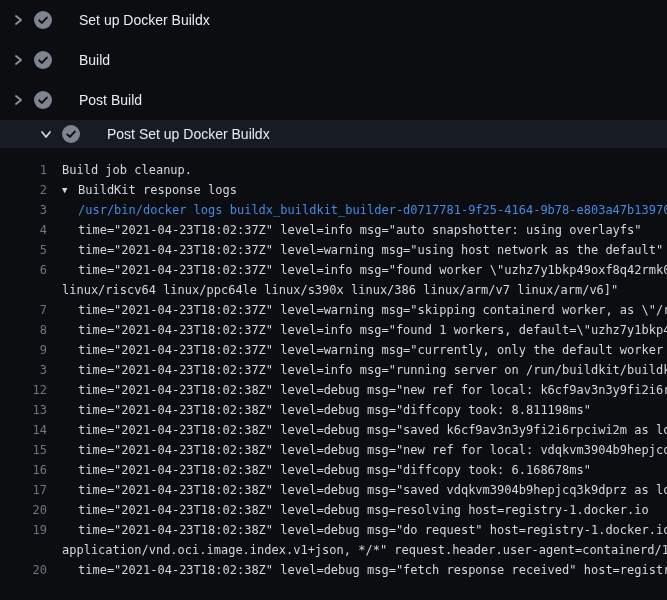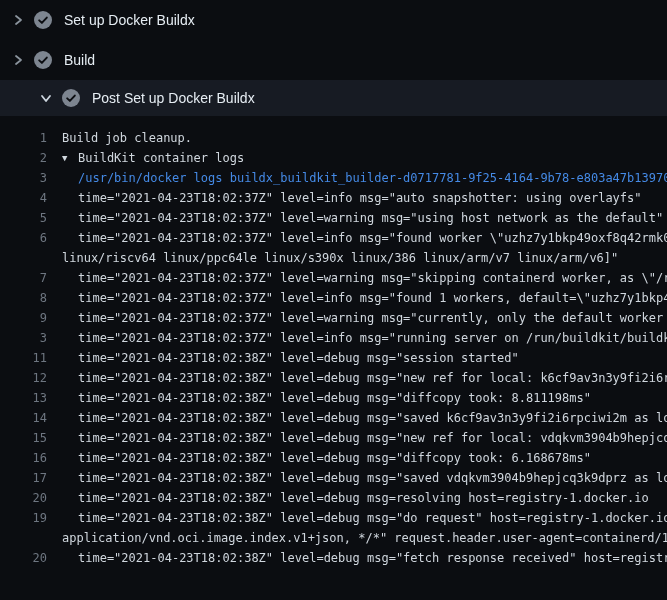--- a/index.html
+++ b/index.html
@@ -18,29 +18,29 @@
     width:667px;height:600px;overflow:hidden;
     background:var(--page-bg);
     font-family:"Liberation Sans","DejaVu Sans",sans-serif;
   }
   
   .steps{width:100%;}
   .step{
     display:flex;align-items:center;height:40px;
     padding-left:12px;box-sizing:border-box;cursor:pointer;
   }
-  .step.expanded{height:36px;background:var(--header-bg);padding-left:40px;}
+  .step.expanded{height:28px;background:var(--header-bg);padding-left:40px;}
   .chev{width:12px;height:12px;flex:none;display:flex;align-items:center;justify-content:center;color:var(--chevron);}
   .step.expanded .chev{color:var(--chevron-expanded);}
   .chev svg{display:block;}
   .chev .chev-down{display:none;}
   .step.expanded .chev .chev-down{display:block;}
   .check{width:18px;height:18px;flex:none;margin-left:10px;}
   .check svg{display:block;}
-  .step-label{margin-left:12px;font-size:14px;color:var(--title);}
+  .step-label{margin-left:27px;font-size:14px;color:var(--title);}
   
   .log{padding-top:12px;}
   .row{
     display:flex;height:20px;line-height:20px;
     font-family:"DejaVu Sans Mono","Liberation Mono",monospace;
     font-size:12px;white-space:pre;
   }
   .ln{width:47px;flex:none;text-align:right;color:var(--line-number);cursor:pointer;}
   .content{flex:1;overflow:hidden;padding-left:15px;color:var(--log-text);}
   .kind-log .content,.kind-command .content{padding-left:31px;}
@@ -75,20 +75,35 @@
 
     </span>
     <span class="check">
       <svg width="18" height="18" viewBox="0 0 16 16">
         <circle cx="8" cy="8" r="8" fill="#7d8590"></circle>
         <path d="M4.6 8.3 L7 10.6 L11.4 5.8" fill="none" stroke="#0b0d11" stroke-width="1.7" stroke-linecap="round" stroke-linejoin="round"></path>
       </svg>
     </span>
     <span class="step-label">Build</span>
   </div>
+    <div class="step">
+    <span class="chev">
+      <svg class="chev-right" width="12" height="12" viewBox="0 0 12 12">
+        <path d="M4 2 L9 6 L4 10" fill="none" stroke="currentColor" stroke-width="1.8" stroke-linecap="round" stroke-linejoin="round"></path>
+      </svg>
+
+    </span>
+    <span class="check">
+      <svg width="18" height="18" viewBox="0 0 16 16">
+        <circle cx="8" cy="8" r="8" fill="#7d8590"></circle>
+        <path d="M4.6 8.3 L7 10.6 L11.4 5.8" fill="none" stroke="#0b0d11" stroke-width="1.7" stroke-linecap="round" stroke-linejoin="round"></path>
+      </svg>
+    </span>
+    <span class="step-label">Post Build</span>
+  </div>
     <div class="step expanded">
     <span class="chev">
 
       <svg class="chev-down" width="12" height="12" viewBox="0 0 12 12">
         <path d="M2 4 L6 9 L10 4" fill="none" stroke="currentColor" stroke-width="1.8" stroke-linecap="round" stroke-linejoin="round"></path>
       </svg>
     </span>
     <span class="check">
       <svg width="18" height="18" viewBox="0 0 16 16">
         <circle cx="8" cy="8" r="8" fill="#7d8590"></circle>
@@ -99,21 +114,21 @@
   </div>
   </div>
 <div class="log">
   <div>
       <div class="row kind-plain">
     <span class="ln">1</span>
     <span class="content"><span class="txt">Build job cleanup.</span></span>
   </div>
       <div class="row kind-group">
     <span class="ln">2</span>
-    <span class="content"><span class="tri">▼</span><span class="txt">BuildKit container logs</span></span>
+    <span class="content"><span class="tri">▼</span><span class="txt">BuildKit response logs</span></span>
   </div>
       <div class="row kind-command">
     <span class="ln">3</span>
     <span class="content"><span class="txt">/usr/bin/docker logs buildx_buildkit_builder-d0717781-9f25-4164-9b78-e803a47b13970</span></span>
   </div>
       <div class="row kind-log">
     <span class="ln">4</span>
     <span class="content"><span class="txt">time="2021-04-23T18:02:37Z" level=info msg="auto snapshotter: using overlayfs"</span></span>
   </div>
       <div class="row kind-log">
@@ -138,24 +153,20 @@
   </div>
       <div class="row kind-log">
     <span class="ln">9</span>
     <span class="content"><span class="txt">time="2021-04-23T18:02:37Z" level=warning msg="currently, only the default worker can be used."</span></span>
   </div>
       <div class="row kind-log">
     <span class="ln">3</span>
     <span class="content"><span class="txt">time="2021-04-23T18:02:37Z" level=info msg="running server on /run/buildkit/buildkitd.sock"</span></span>
   </div>
       <div class="row kind-log">
-    <span class="ln">11</span>
-    <span class="content"><span class="txt">time="2021-04-23T18:02:38Z" level=debug msg="session started"</span></span>
-  </div>
-      <div class="row kind-log">
     <span class="ln">12</span>
     <span class="content"><span class="txt">time="2021-04-23T18:02:38Z" level=debug msg="new ref for local: k6cf9av3n3y9fi2i6rpciwi2m"</span></span>
   </div>
       <div class="row kind-log">
     <span class="ln">13</span>
     <span class="content"><span class="txt">time="2021-04-23T18:02:38Z" level=debug msg="diffcopy took: 8.811198ms"</span></span>
   </div>
       <div class="row kind-log">
     <span class="ln">14</span>
     <span class="content"><span class="txt">time="2021-04-23T18:02:38Z" level=debug msg="saved k6cf9av3n3y9fi2i6rpciwi2m as local.metadata"</span></span>

